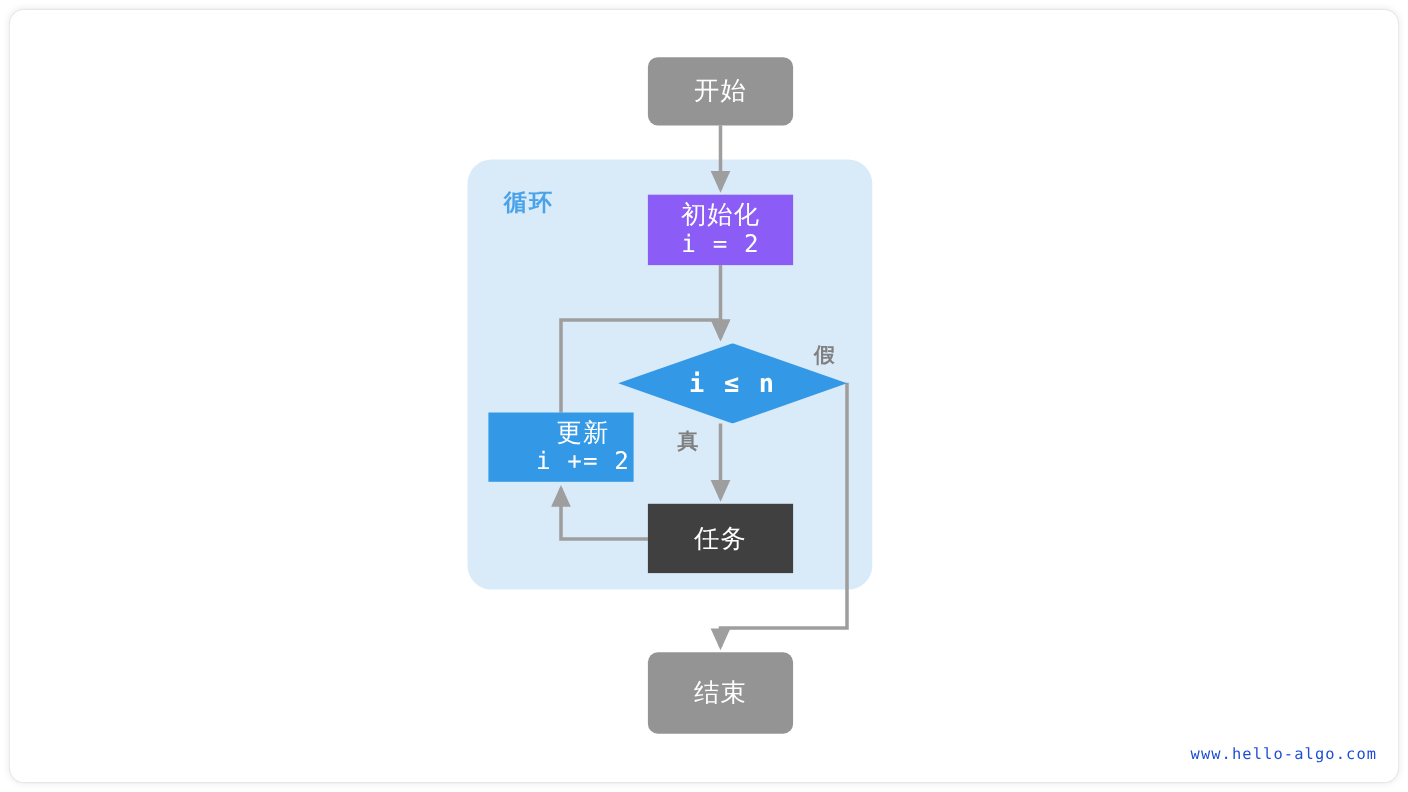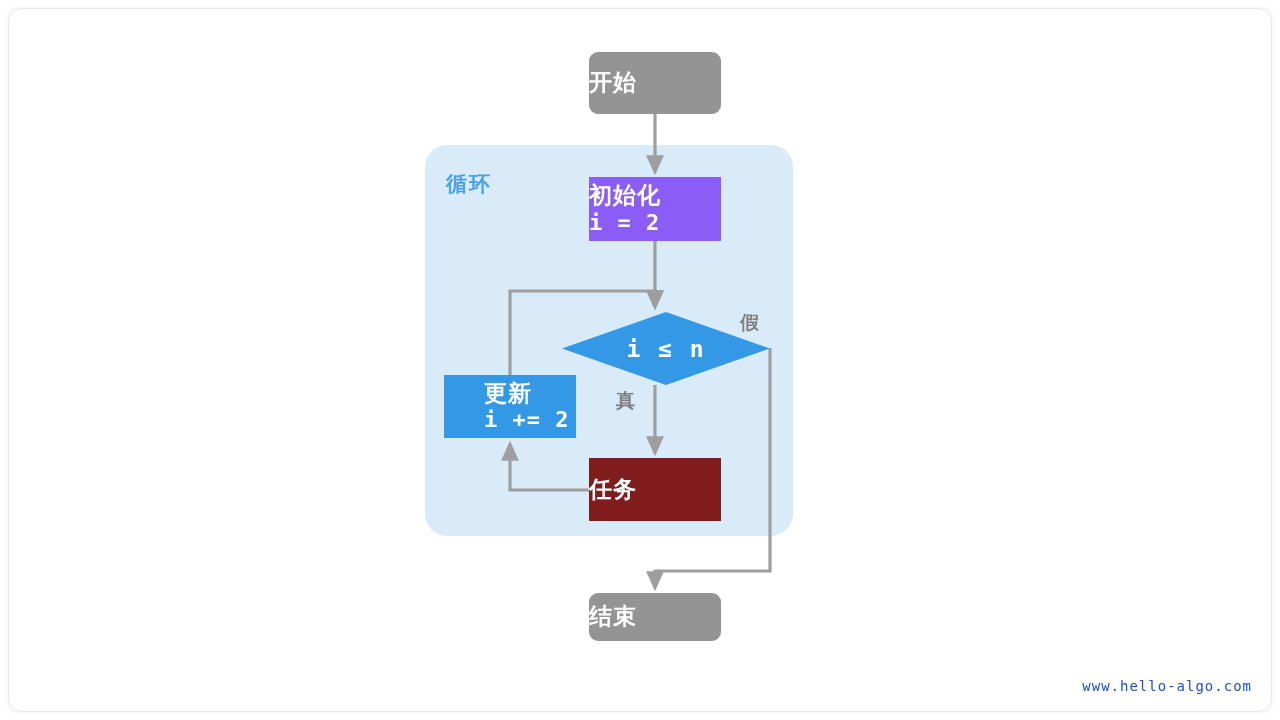--- a/index.html
+++ b/index.html
@@ -35,26 +35,25 @@
     left: 0;
     top: 0;
     width: 1280px;
     height: 720px;
   }
   .node {
     position: absolute;
     box-sizing: border-box;
     display: flex;
     flex-direction: column;
-    align-items: flex-start;
+    align-items: center;
     justify-content: center;
     color: #ffffff;
     text-align: center;
     line-height: 1.18;
-    font-weight: bold;
   }
   .node .cn {
     font-family: "Liberation Sans", "DejaVu Sans", sans-serif;
     font-size: 23px;
     letter-spacing: 1px;
   }
   .node .mono {
     font-family: "DejaVu Sans Mono", "Liberation Mono", monospace;
     font-size: 22px;
     letter-spacing: 1px;
@@ -111,21 +110,21 @@
     color: #d2d2d2;
   }
 </style>
 </head>
 <body>
 
 <div id="canvas">
   <div id="card"></div>
 
   <div class="loop-box" id="loop-container" style="left: 425px; top: 145px; width: 368px; height: 391px; background: rgb(217, 234, 249);"></div>
-  <div class="loop-label" id="loop-label" style="left: 446px; top: 170px; color: rgb(74, 163, 232);">循环</div>
+  <div class="loop-label" id="loop-label" style="left: 458px; top: 170px; color: rgb(74, 163, 232);">循环</div>
 
   <svg id="diagram" viewBox="0 0 1280 720">
     <defs>
       <marker id="arrowhead" markerWidth="7" markerHeight="7" refX="5.2" refY="3.2" orient="auto" markerUnits="strokeWidth">
         <path d="M0,0.4 L6.2,3.2 L0,6 z" fill="#9e9e9e"></path>
       </marker>
     </defs>
     <g stroke="#9e9e9e" stroke-width="3.2" fill="none" stroke-linecap="butt" stroke-linejoin="miter">
 
       <path d="M655,114 L655,172" marker-end="url(#arrowhead)"></path>
@@ -156,25 +155,25 @@
       <polygon points="104,0 208,36.5 104,73 0,36.5" fill="#3399e6"></polygon>
     </svg>
     <div class="diamond-text">i ≤ n</div>
   </div>
 
   <div class="node process" id="node-update" style="left: 444px; top: 375px; width: 132px; height: 63px; background: rgb(51, 153, 230); padding-left: 40px;">
     <span class="cn">更新</span>
     <span class="mono">i += 2</span>
   </div>
 
-  <div class="node process" id="node-task" style="left: 589px; top: 458px; width: 132px; height: 63px; background: #7f1d1d;">
+  <div class="node process" id="node-task" style="left: 589px; top: 458px; width: 132px; height: 63px; background: #404040;">
     <span class="cn">任务</span>
   </div>
 
-  <div class="node terminal" id="node-end" style="left: 589px; top: 593px; width: 132px; height: 48px; background: rgb(148, 148, 148);">
+  <div class="node terminal" id="node-end" style="left: 589px; top: 593px; width: 132px; height: 74px; background: rgb(148, 148, 148);">
     <span class="cn">结束</span>
   </div>
 
   <div class="edge-label" id="label-true" style="left: 616px; top: 388px; color: rgb(128, 128, 128);">真</div>
   <div class="edge-label" id="label-false" style="left: 740px; top: 310px; color: rgb(128, 128, 128);">假</div>
 
   <div class="watermark" style="color: #1d4ed8;">www.hello-algo.com</div>
 </div>
 
 </body></html>

